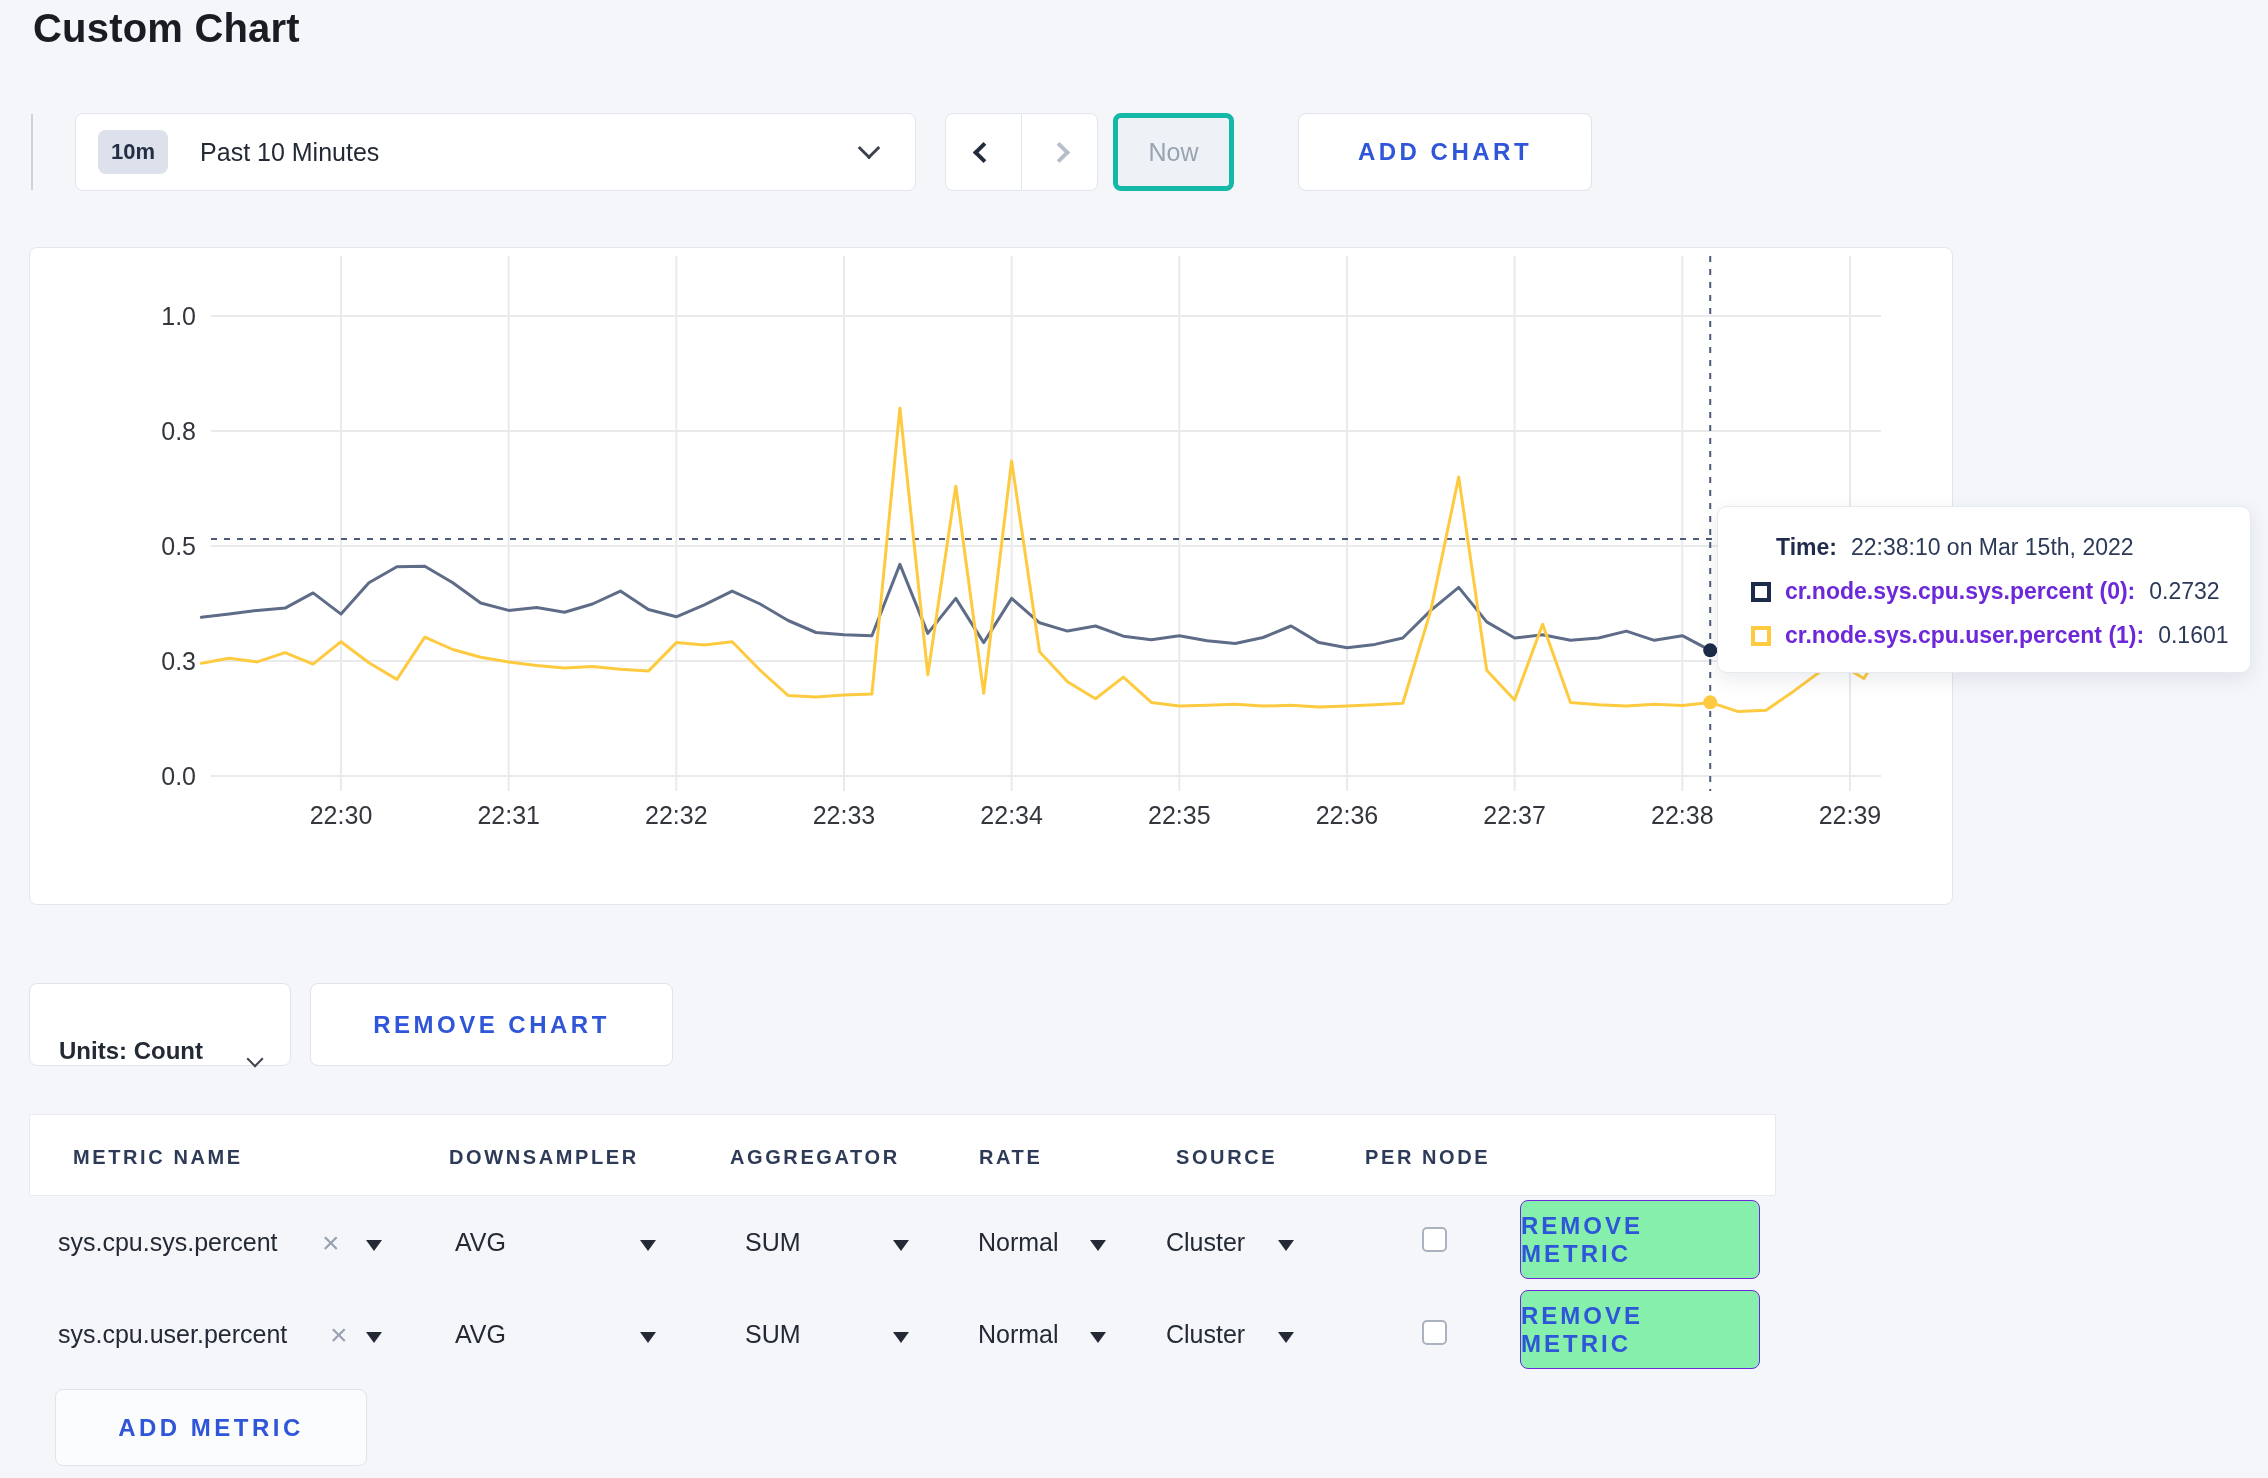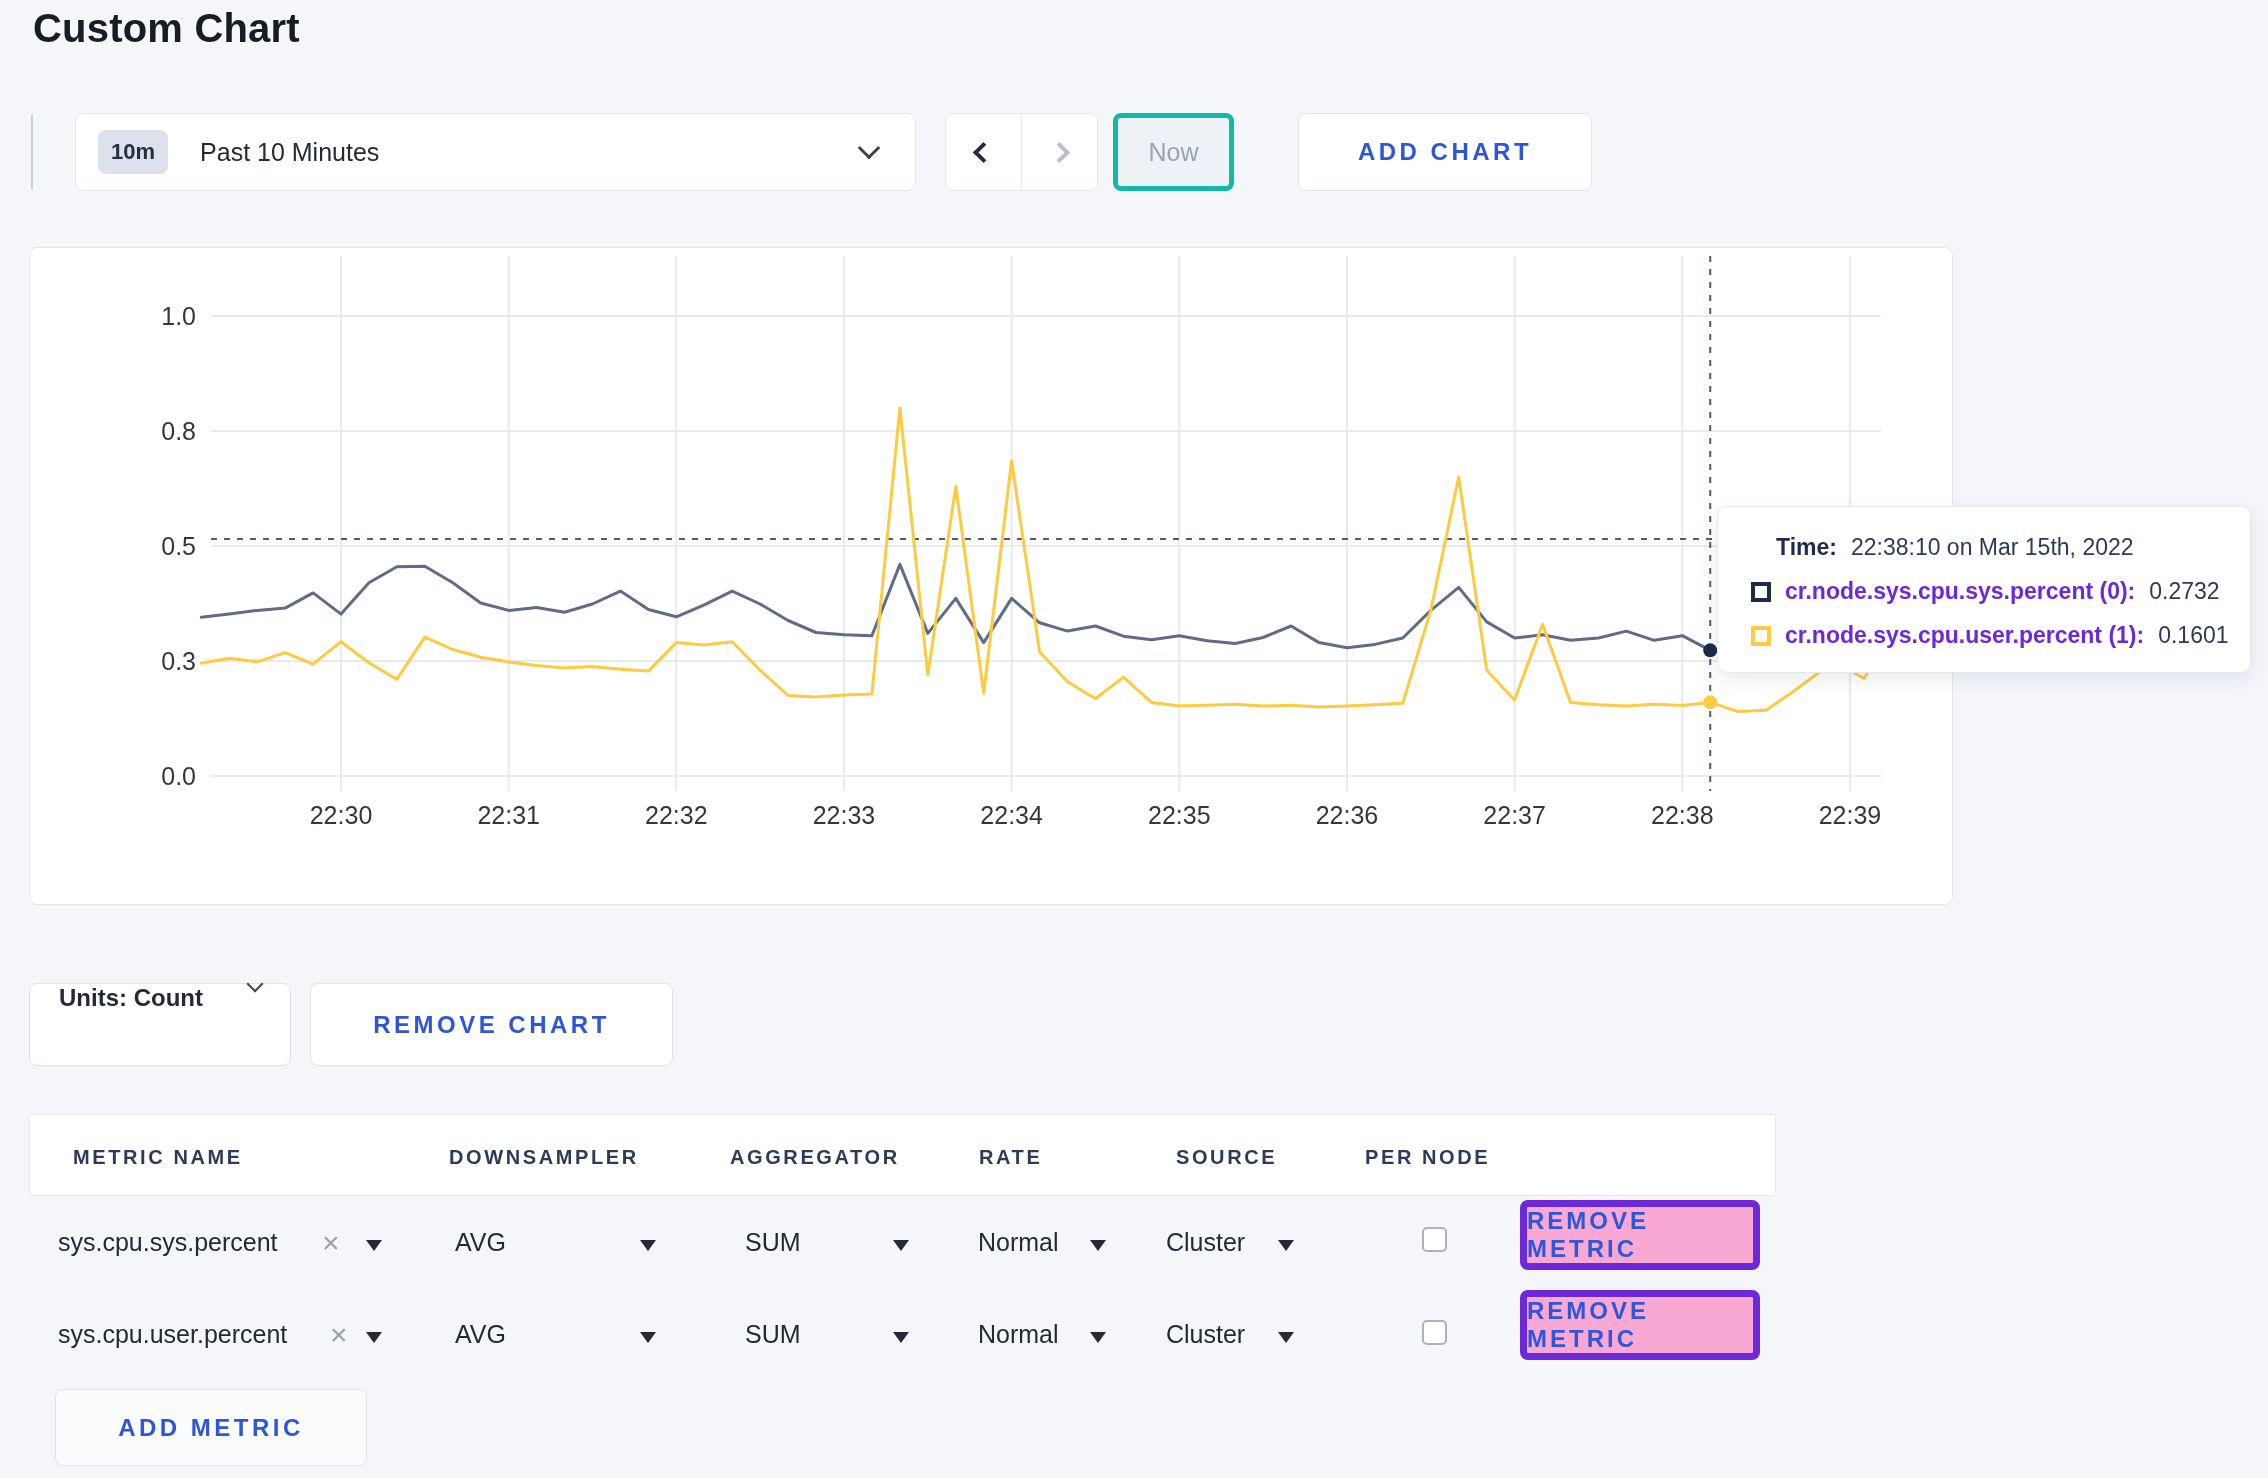--- a/index.html
+++ b/index.html
@@ -39,35 +39,35 @@
   .tooltip { left:1717px; top:506px; width:534px; height:167px; background:#ffffff; border:1px solid #e6e9ef; border-radius:10px;
              box-shadow:0 6px 20px rgba(40,50,80,0.10); padding:27px 0 0 33px; }
   .tt-time-row { margin-left:25px; font-size:23px; color:#2c3957; }
   .tt-time-label { font-weight:700; color:#1e2b4d; margin-right:14px; }
   .tt-row { display:flex; align-items:center; margin-top:17px; font-size:23px; color:#2c3957; }
   .tt-square { width:20px; height:20px; border:4px solid #1c2b4a; margin-right:14px; background:#fff; }
   .tt-name { font-weight:700; color:#6d28d9; margin-right:14px; }
 
   
   .units-btn { left:29px; top:983px; width:262px; height:83px; background:#fff; border:1px solid #dfe3ea; border-radius:8px;
-               display:flex; align-items:flex-start; justify-content:center; cursor:pointer;gap:28px; }
+               display:flex; align-items:flex-end; justify-content:center; cursor:pointer;gap:28px; }
   .units-label { font-size:24px; font-weight:700; color:#242a35; margin-right:18px; }
   .units-btn .chev-down { width:12px; height:12px; border-width:2.5px; border-color:#3c4250; margin-top:-6px; }
   .remove-chart { left:310px; top:983px; width:363px; height:83px; }
 
   
   .thead-band { left:29px; top:1114px; width:1747px; height:82px; background:#ffffff; border:1px solid #e7eaf0; border-radius:2px; }
   .th { position:absolute; top:31px; font-size:20px; font-weight:600; letter-spacing:2.6px; color:#2d3b59; white-space:nowrap; }
 
   .cell-text { position:absolute; font-size:25px; color:#242a35; white-space:nowrap; }
   .x-icon { position:absolute; font-size:30px; color:#98a1af; cursor:pointer; line-height:1; }
   .tri-down { position:absolute; width:0; height:0; border-left:8px solid transparent; border-right:8px solid transparent;
               border-top:11px solid #242a35; cursor:pointer; }
   .checkbox { position:absolute; width:25px; height:25px; background:#fff; border:2px solid #aab2c0; border-radius:5px; cursor:pointer; }
-  .rm-btn { position:absolute; left:1520px; width:240px; height:70px; background:#f9a8d4; border:7px solid #6d28d9; border-radius:8px;
+  .rm-btn { position:absolute; left:1520px; width:240px; height:79px; background:#86efac; border:1px solid #6d28d9; border-radius:8px;
             display:flex; align-items:center; justify-content:center; color:#2f56d8; font-size:24px; font-weight:600; letter-spacing:3px; cursor:pointer; }
   .add-metric { left:43px; top:1389px; width:312px; height:77px; background:#fbfcfd;margin-left:12px; }
 </style>
 </head>
 <body>
 
 <div id="screen">
 
   <div class="abs page-title">Custom Chart</div>
 

